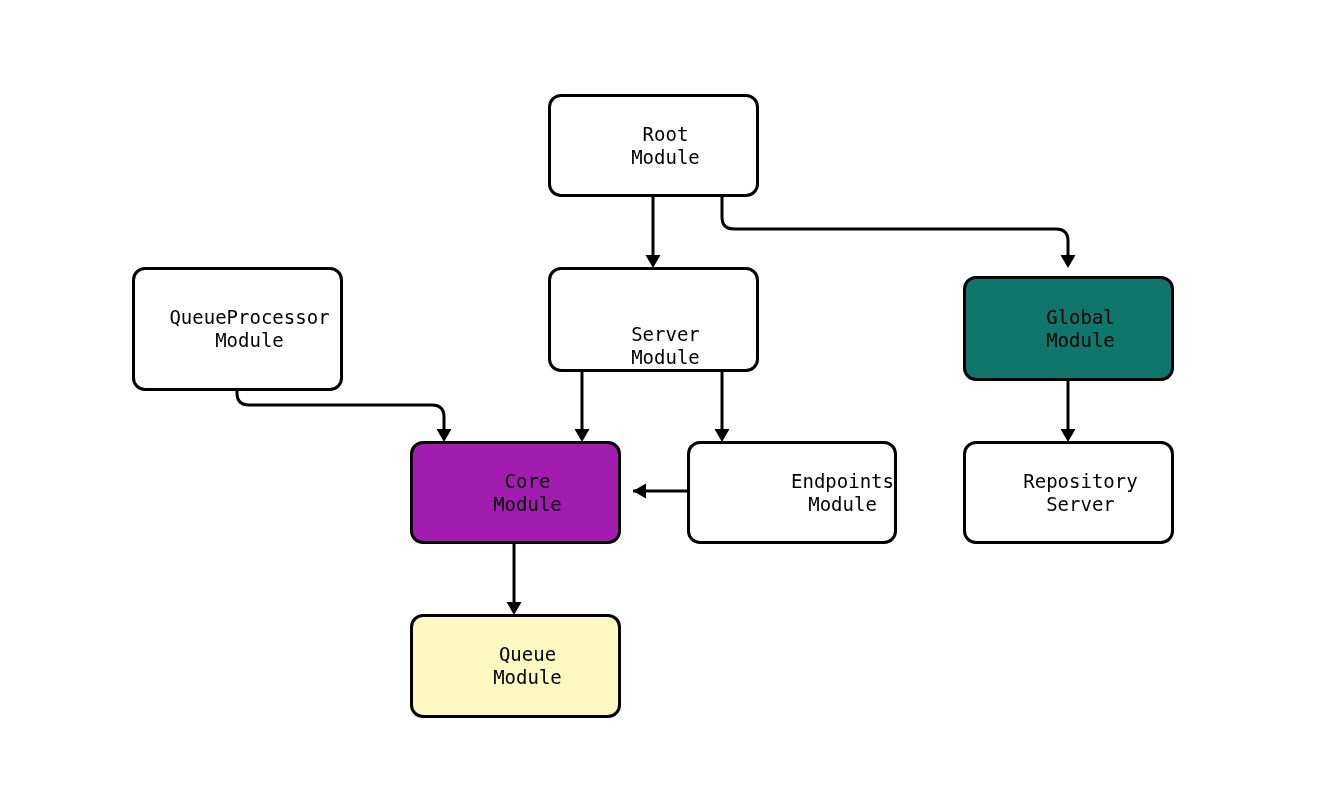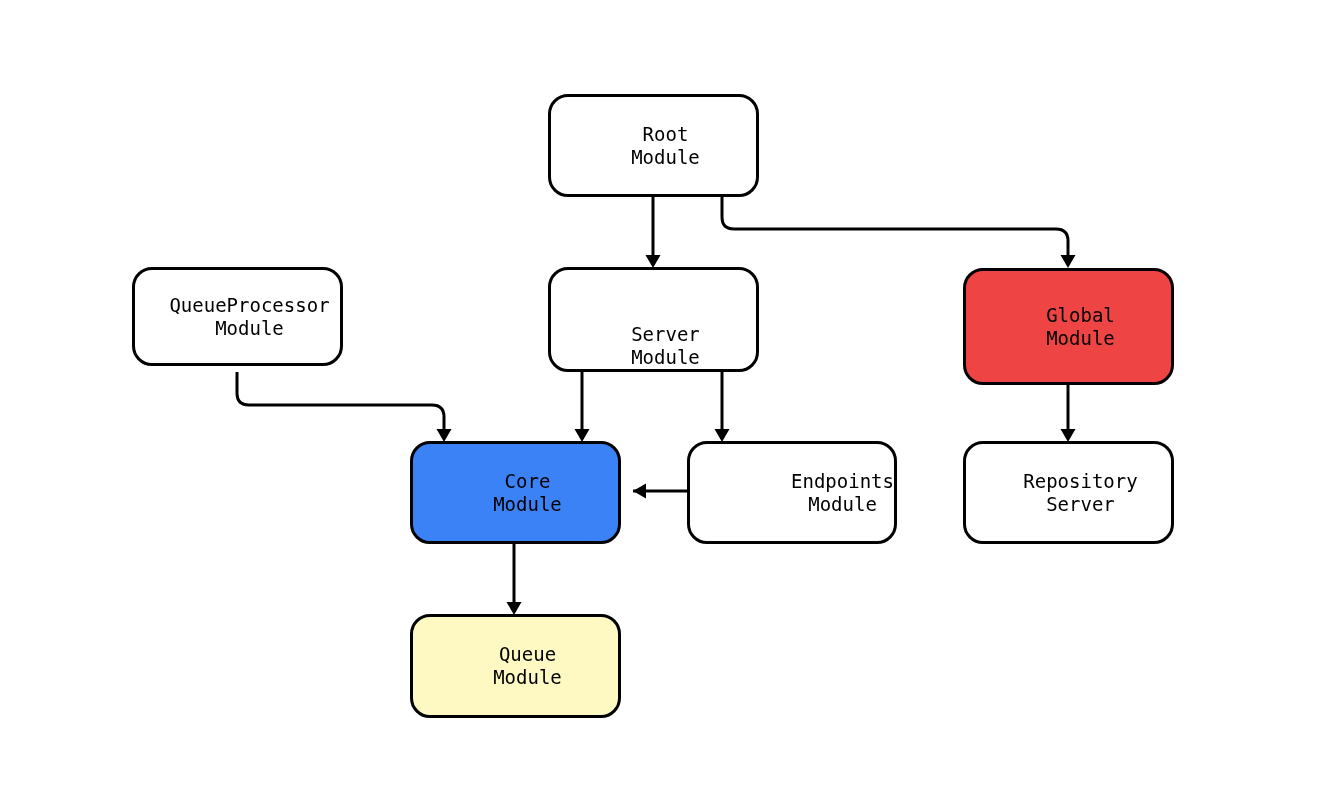--- a/index.html
+++ b/index.html
@@ -25,21 +25,21 @@
     left: 0;
     top: 0;
     width: 1337px;
     height: 809px;
   }
   .node {
     position: absolute;
     box-sizing: border-box;
     background: #ffffff;
     border: 3px solid #000000;
-    border-radius: 20px;
+    border-radius: 13px;
     display: flex;
     align-items: center;
     justify-content: center;
     z-index: 2;
     padding-left: 24px;
   }
   .node-label {
     font-family: "DejaVu Sans Mono", monospace;
     font-size: 19px;
     line-height: 23px;
@@ -80,36 +80,36 @@
         <path d="M 514,544 L 514,602" stroke="#000000"></path>
         <polygon points="514,615 506.5,602 521.5,602" fill="#000000" stroke="none"></polygon>
       </g>
   </svg>
 
   <div class="node" style="left: 548px; top: 94px; width: 211px; height: 103px; border-color: rgb(0, 0, 0); background: rgb(255, 255, 255);">
     <span class="node-label">Root
 Module</span>
   </div>
 
-  <div class="node" style="left: 132px; top: 267px; width: 211px; height: 99px; border-color: rgb(0, 0, 0); background: rgb(255, 255, 255);">
+  <div class="node" style="left: 132px; top: 267px; width: 211px; height: 124px; border-color: rgb(0, 0, 0); background: rgb(255, 255, 255);">
     <span class="node-label">QueueProcessor
 Module</span>
   </div>
 
   <div class="node" style="left: 548px; top: 267px; width: 211px; height: 105px; border-color: rgb(0, 0, 0); background: rgb(255, 255, 255); align-items: flex-end;">
     <span class="node-label">Server
 Module</span>
   </div>
 
-  <div class="node" style="left: 963px; top: 268px; width: 211px; height: 117px; border-color: rgb(0, 0, 0); background: #ef4444;">
+  <div class="node" style="left: 963px; top: 276px; width: 211px; height: 105px; border-color: rgb(0, 0, 0); background: #0f766e;">
     <span class="node-label">Global
 Module</span>
   </div>
 
-  <div class="node" style="left: 410px; top: 441px; width: 211px; height: 103px; border-color: rgb(0, 0, 0); background: #3b82f6;">
+  <div class="node" style="left: 410px; top: 441px; width: 211px; height: 103px; border-color: rgb(0, 0, 0); background: #a21caf;">
     <span class="node-label">Core
 Module</span>
   </div>
 
   <div class="node" style="left: 687px; top: 441px; width: 210px; height: 103px; border-color: rgb(0, 0, 0); background: rgb(255, 255, 255); justify-content: flex-end;">
     <span class="node-label">Endpoints
 Module</span>
   </div>
 
   <div class="node" style="left: 963px; top: 441px; width: 211px; height: 103px; border-color: rgb(0, 0, 0); background: rgb(255, 255, 255);">

